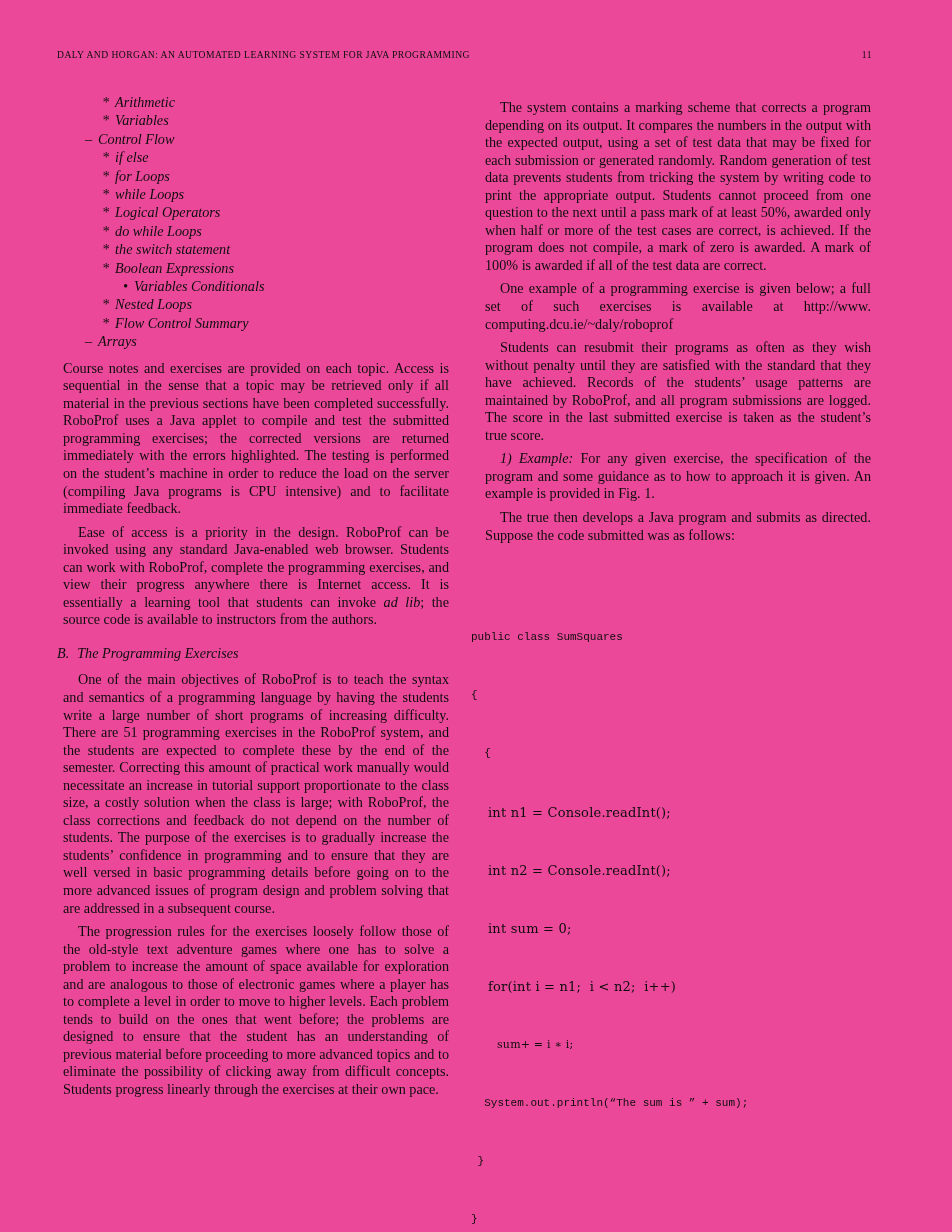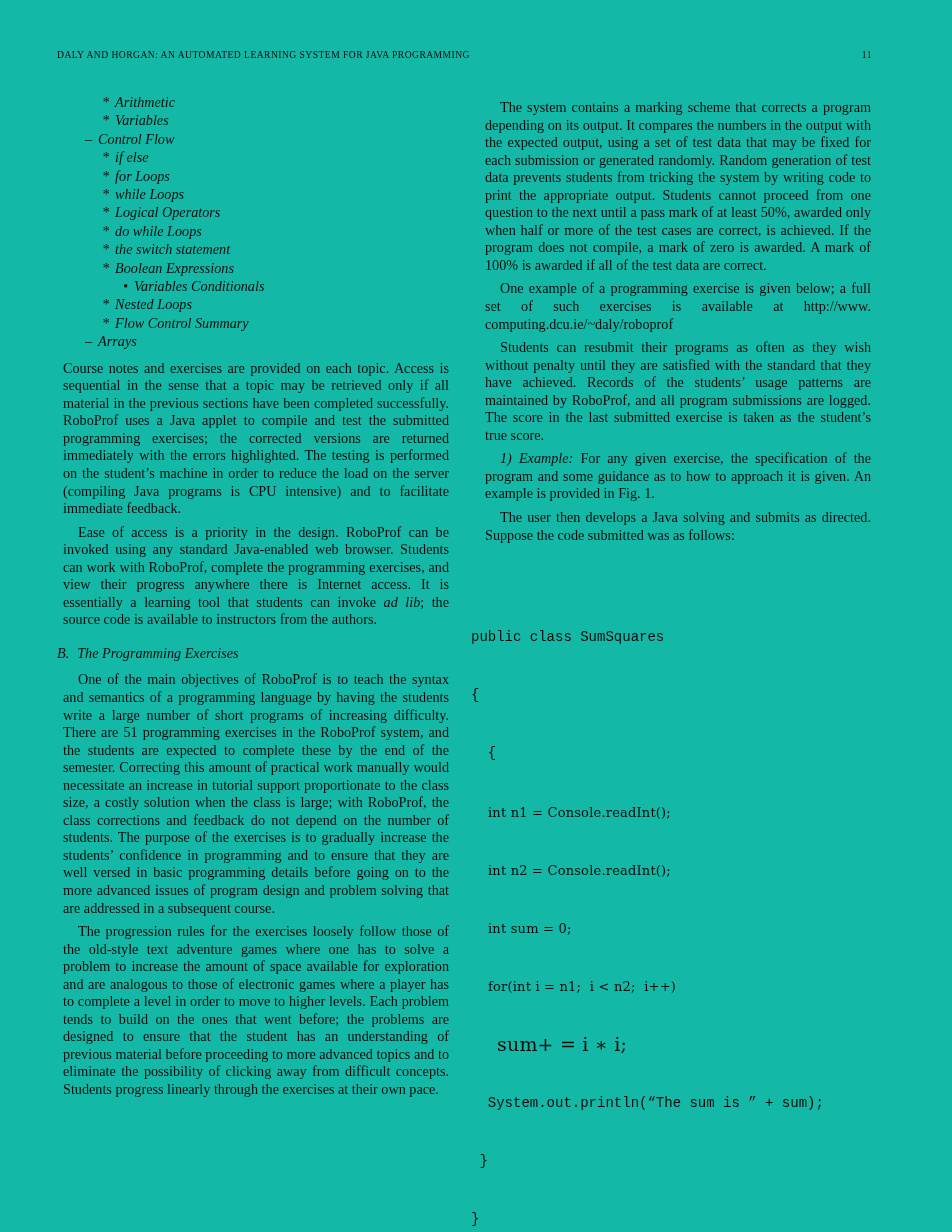--- a/index.html
+++ b/index.html
@@ -1,21 +1,21 @@
 <!DOCTYPE html>
 <html><head>
 <meta charset="utf-8">
 <style>
   html,body{margin:0;padding:0;}
   body{background:#e8e8e8;}
   .page{
     position:relative;
     width:952px;height:1232px;
     margin:0 auto;
-    background:#14b8a6;
+    background:#ec4899;
     color:#0d0d0d;
     font-family:"Liberation Serif", serif;
     overflow:hidden;
     box-sizing:border-box;
     padding:49px 0 0 57px;
   }
   .runhead{
     width:815px;
     display:flex;justify-content:space-between;align-items:baseline;
     font-size:9.6px;letter-spacing:0.45px;
@@ -38,23 +38,23 @@
   .sechead .num{margin-right:8px;}
   i.em{font-style:italic;}
   
   .code{
     margin:45px 0 16px -8px;
     white-space:pre;
     text-align:left;
     line-height:19.4px;
   }
   .code .ln{height:19.4px;}
-  .code .mono{font-family:"Liberation Mono", monospace;font-size:14px;}
+  .code .mono{font-family:"Liberation Mono", monospace;font-size:11px;}
   .code .math{font-family:"DejaVu Serif", serif;font-size:13px;letter-spacing:0.2px;padding-left:17px;}
-  .code .math2{font-family:"DejaVu Serif", serif;font-size:19px;letter-spacing:0.2px;padding-left:26px;}
+  .code .math2{font-family:"DejaVu Serif", serif;font-size:11px;letter-spacing:0.2px;padding-left:26px;}
 </style>
 </head>
 <body>
 
 <div class="page">
 
   <div class="runhead">
     <span>DALY AND HORGAN: AN AUTOMATED LEARNING SYSTEM FOR JAVA PROGRAMMING</span>
     <span>11</span>
   </div>
@@ -131,21 +131,21 @@
 
       <p class="indent">One of the main objectives of RoboProf is to teach the syntax and semantics of a programming language by having the students write a large number of short programs of increasing difficulty. There are 51 programming exercises in the RoboProf system, and the students are expected to complete these by the end of the semester. Correcting this amount of practical work manually would necessitate an increase in tutorial support proportionate to the class size, a costly solution when the class is large; with RoboProf, the class corrections and feedback do not depend on the number of students. The purpose of the exercises is to gradually increase the students’ confidence in programming and to ensure that they are well versed in basic programming details before going on to the more advanced issues of program design and problem solving that are addressed in a subsequent course.</p>
       <p class="indent">The progression rules for the exercises loosely follow those of the old-style text adventure games where one has to solve a problem to increase the amount of space available for exploration and are analogous to those of electronic games where a player has to complete a level in order to move to higher levels. Each problem tends to build on the ones that went before; the problems are designed to ensure that the student has an understanding of previous material before proceeding to more advanced topics and to eliminate the possibility of clicking away from difficult concepts. Students progress linearly through the exercises at their own pace.</p>
     </div>
 
     <div class="col">
       <p class="indent">The system contains a marking scheme that corrects a program depending on its output. It compares the numbers in the output with the expected output, using a set of test data that may be fixed for each submission or generated randomly. Random generation of test data prevents students from tricking the system by writing code to print the appropriate output. Students cannot proceed from one question to the next until a pass mark of at least 50%, awarded only when half or more of the test cases are correct, is achieved. If the program does not compile, a mark of zero is awarded. A mark of 100% is awarded if all of the test data are correct.</p>
       <p class="indent">One example of a programming exercise is given below; a full set of such exercises is available at http://www.<wbr>computing.dcu.ie/~daly/roboprof</p>
       <p class="indent">Students can resubmit their programs as often as they wish without penalty until they are satisfied with the standard that they have achieved. Records of the students’ usage patterns are maintained by RoboProf, and all program submissions are logged. The score in the last submitted exercise is taken as the student’s true score.</p>
       <p class="indent"><i class="em">1) Example:</i> For any given exercise, the specification of the program and some guidance as to how to approach it is given. An example is provided in Fig. 1.</p>
-      <p class="indent">The user then develops a Java solving and submits as directed. Suppose the code submitted was as follows:</p>
+      <p class="indent">The true then develops a Java program and submits as directed. Suppose the code submitted was as follows:</p>
 
       <div class="code">
         <div class="ln mono">public class SumSquares</div>
         <div class="ln mono">{</div>
         <div class="ln mono">  {</div>
         <div class="ln math">int n1 = Console.readInt();</div>
         <div class="ln math">int n2 = Console.readInt();</div>
         <div class="ln math">int sum = 0;</div>
         <div class="ln math">for(int i = n1;  i &lt; n2;  i++)</div>
         <div class="ln math2">sum+ = i ∗ i;</div>

